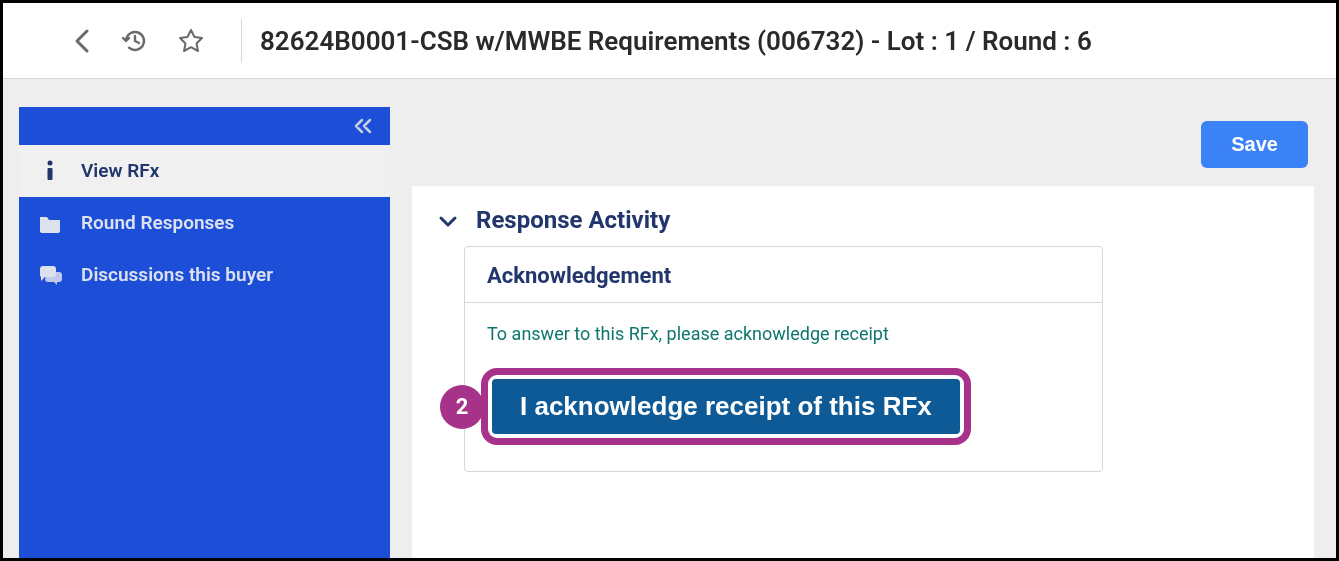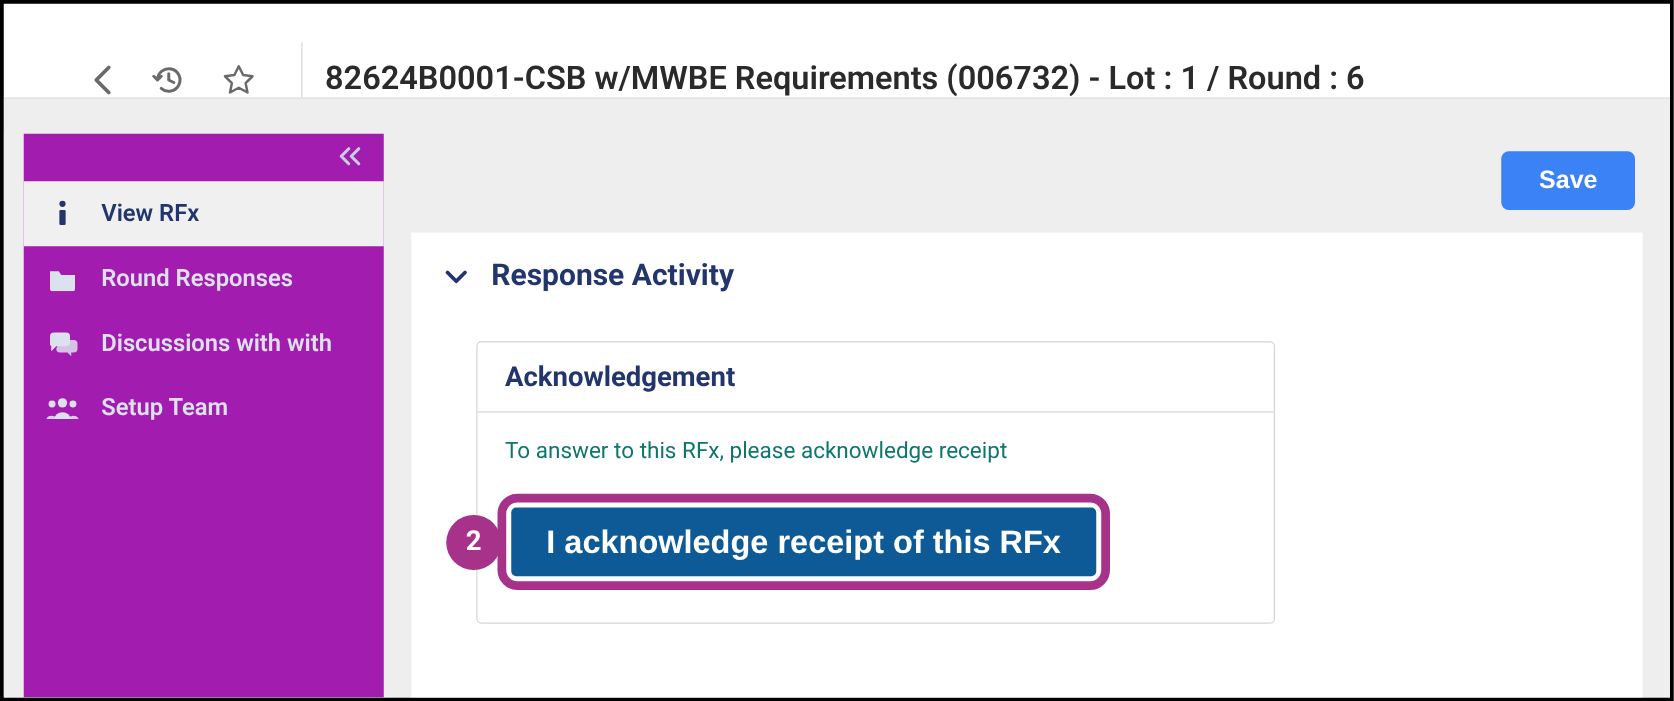--- a/index.html
+++ b/index.html
@@ -11,21 +11,21 @@
       font-family: -apple-system, BlinkMacSystemFont, "Segoe UI", Roboto, Helvetica, Arial, sans-serif;
       background: #fff;
       width: 1339px;
       height: 561px;
       border: 3px solid #000;
       position: relative;
       overflow: hidden;
     }
     .header {
       display: flex;
-      align-items: flex-end;
+      align-items: center;
       height: 76px;
       border-bottom: 1px solid #d8d8d8;
       padding: 0 20px;
     }
     .header-icons {
       display: flex;
       align-items: center;
       gap: 28px;
       padding: 0 30px 0 50px;
     }
@@ -51,22 +51,22 @@
       display: flex;
       height: calc(100% - 76px);
       background: #eeeeee;
       padding-top: 28px;
     }
     .left-gap {
       width: 16px;
       background: #eeeeee;
     }
     .sidebar {
-      width: 288px;
-      background: #a21caf;
+      width: 371px;
+      background: #1d4ed8;
       display: flex;
       flex-direction: column;
       position: relative;
     }
     .sidebar-collapse {
       position: absolute;
       right: 16px;
       top: 10px;
       color: #c5cee3;
       font-size: 18px;
@@ -123,21 +123,21 @@
       flex: 1;
       padding: 20px 26px;
     }
     .panel-header {
       display: flex;
       align-items: center;
       gap: 18px;
       color: #22366d;
       font-size: 24px;
       font-weight: 700;
-      margin-bottom: 39px;
+      margin-bottom: 12px;
     }
     .panel-header .chev {
       cursor: pointer;
     }
     .ack-card {
       border: 1px solid #d6d6d6;
       border-radius: 4px;
       width: 639px;
       margin-left: 26px;
       padding: 0 0 26px 0;
@@ -246,36 +246,23 @@
         <span>Round Responses</span>
       </div>
 
       <div class="sidebar-item">
         <span class="icon-slot">
           <svg width="26" height="22" viewBox="0 0 26 22">
               <path d="M3 3 h13 a3 3 0 0 1 3 3 v5 a3 3 0 0 1 -3 3 h-8 l-4 4 v-4 a3 3 0 0 1 -1 -3 v-5 a3 3 0 0 1 3 -3 Z" fill="#dce1ee"></path>
               <path d="M11 9 h11 a3 3 0 0 1 3 3 v4 a3 3 0 0 1 -3 3 h-2 v3 l-3 -3 h-6 a3 3 0 0 1 -3 -3" fill="#dce1ee" opacity="0.85"></path>
             </svg>
         </span>
-        <span>Discussions with with</span>
-      </div>
-
-      <div class="sidebar-item">
-        <span class="icon-slot">
-          <svg width="28" height="20" viewBox="0 0 28 20">
-              <circle cx="14" cy="6" r="4" fill="#dce1ee"></circle>
-              <circle cx="5" cy="7" r="3" fill="#dce1ee"></circle>
-              <circle cx="23" cy="7" r="3" fill="#dce1ee"></circle>
-              <path d="M7 20 a7 6 0 0 1 14 0 Z" fill="#dce1ee"></path>
-              <path d="M0 20 a5 5 0 0 1 9 0 Z" fill="#dce1ee" opacity="0.9"></path>
-              <path d="M19 20 a5 5 0 0 1 9 0 Z" fill="#dce1ee" opacity="0.9"></path>
-            </svg>
-        </span>
-        <span>Setup Team</span>
-      </div>
+        <span>Discussions this buyer</span>
+      </div>
+
 
     </div>
   </div>
 
   <div class="main">
     <div class="save-row">
       <button class="save-btn">Save</button>
     </div>
 
     <div class="panel">

